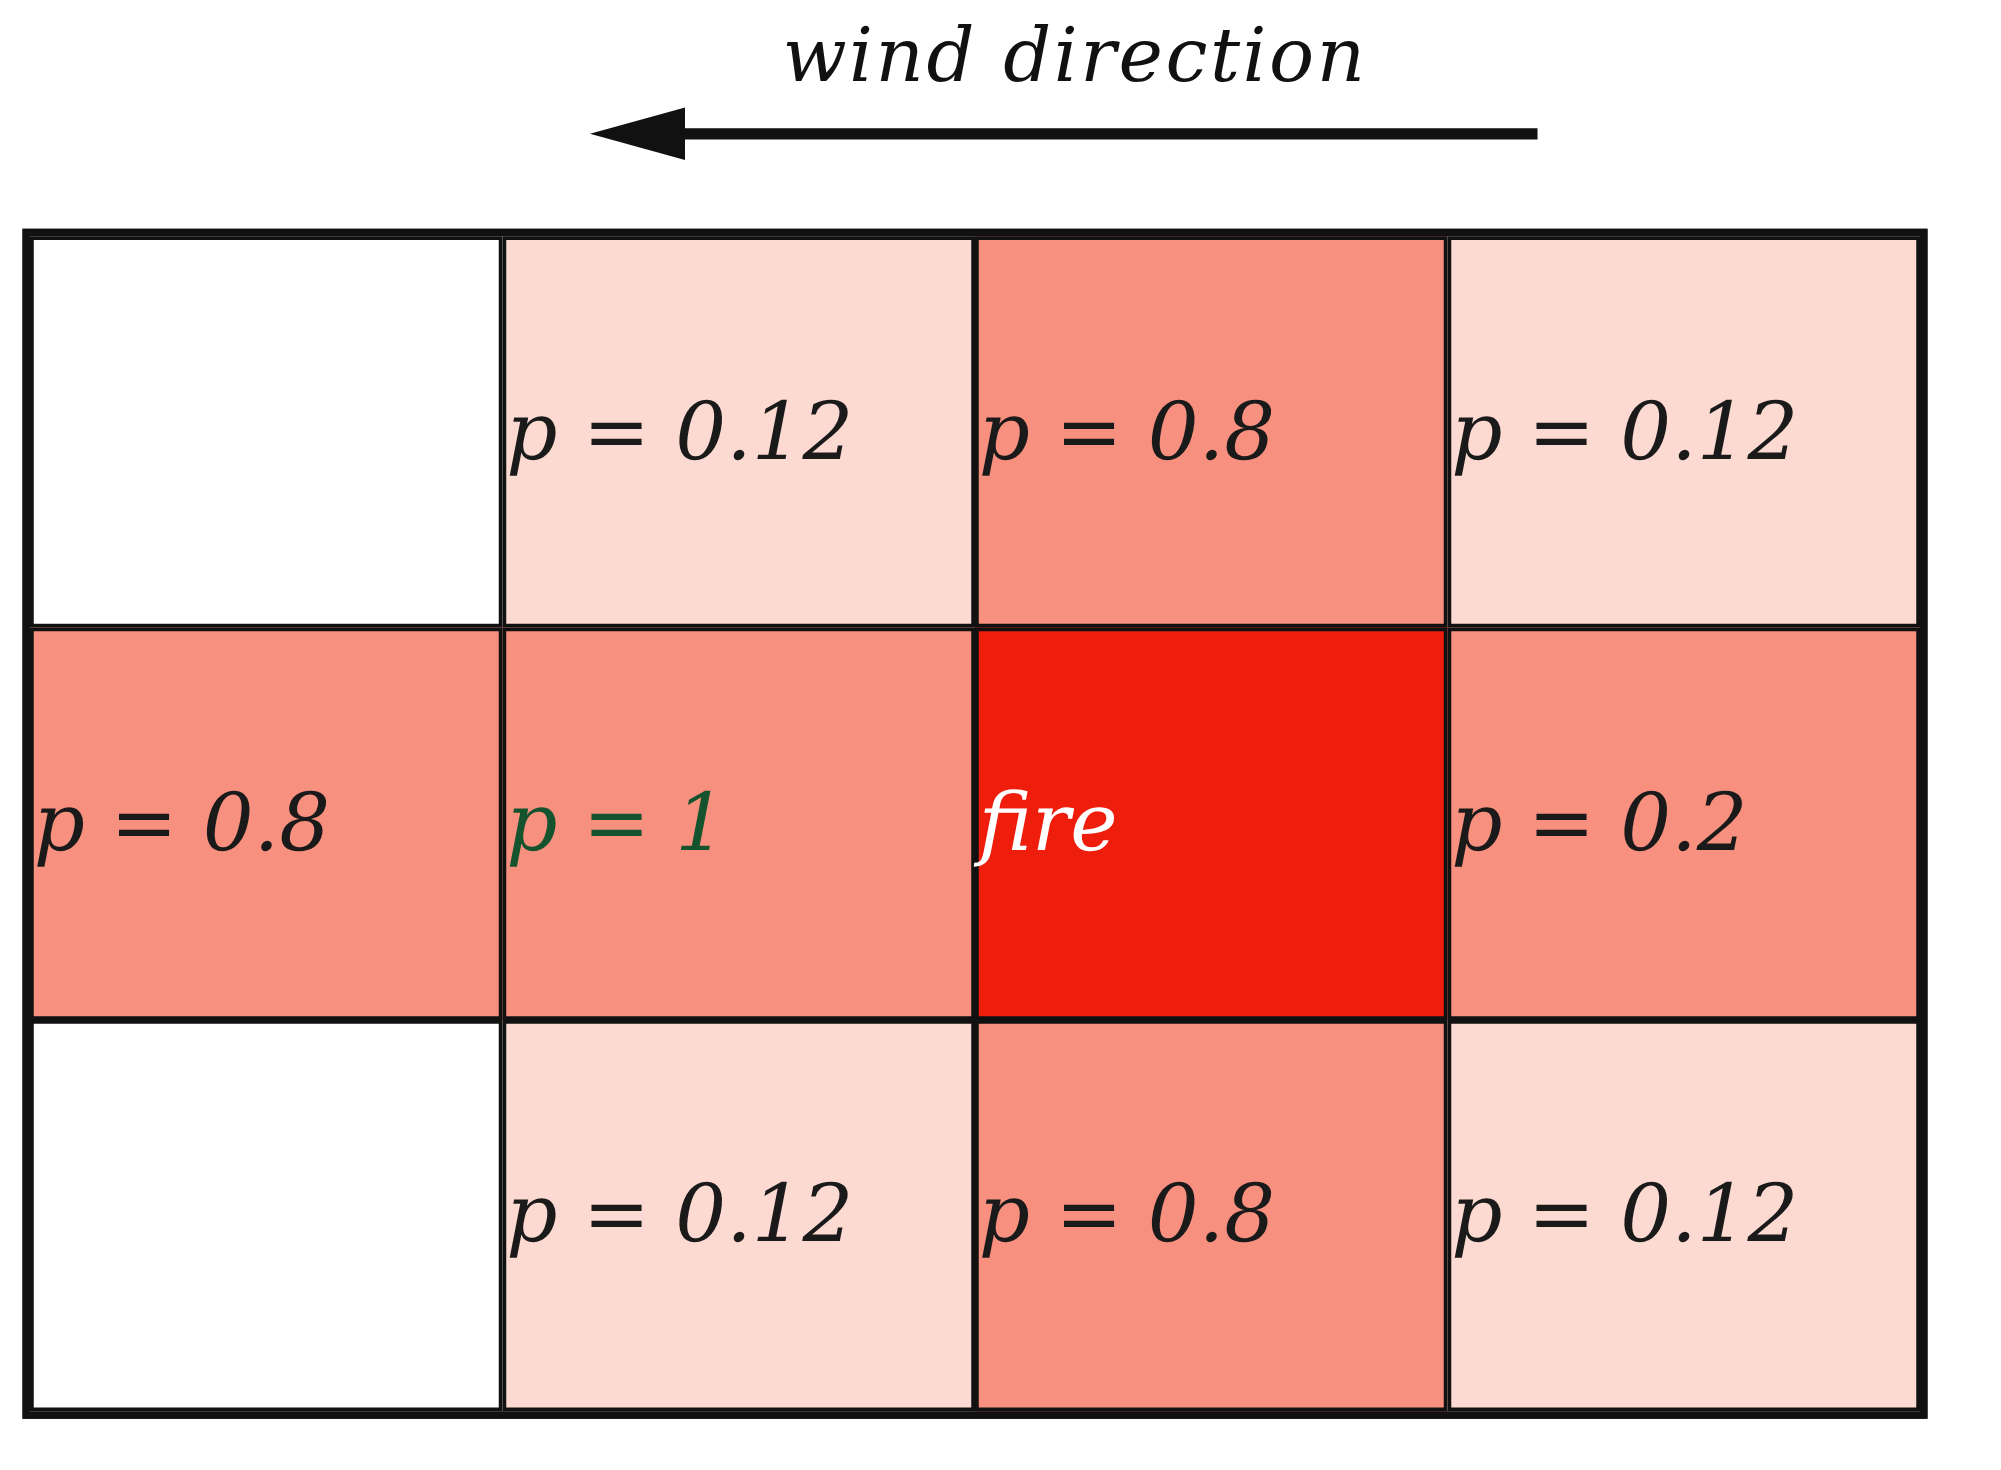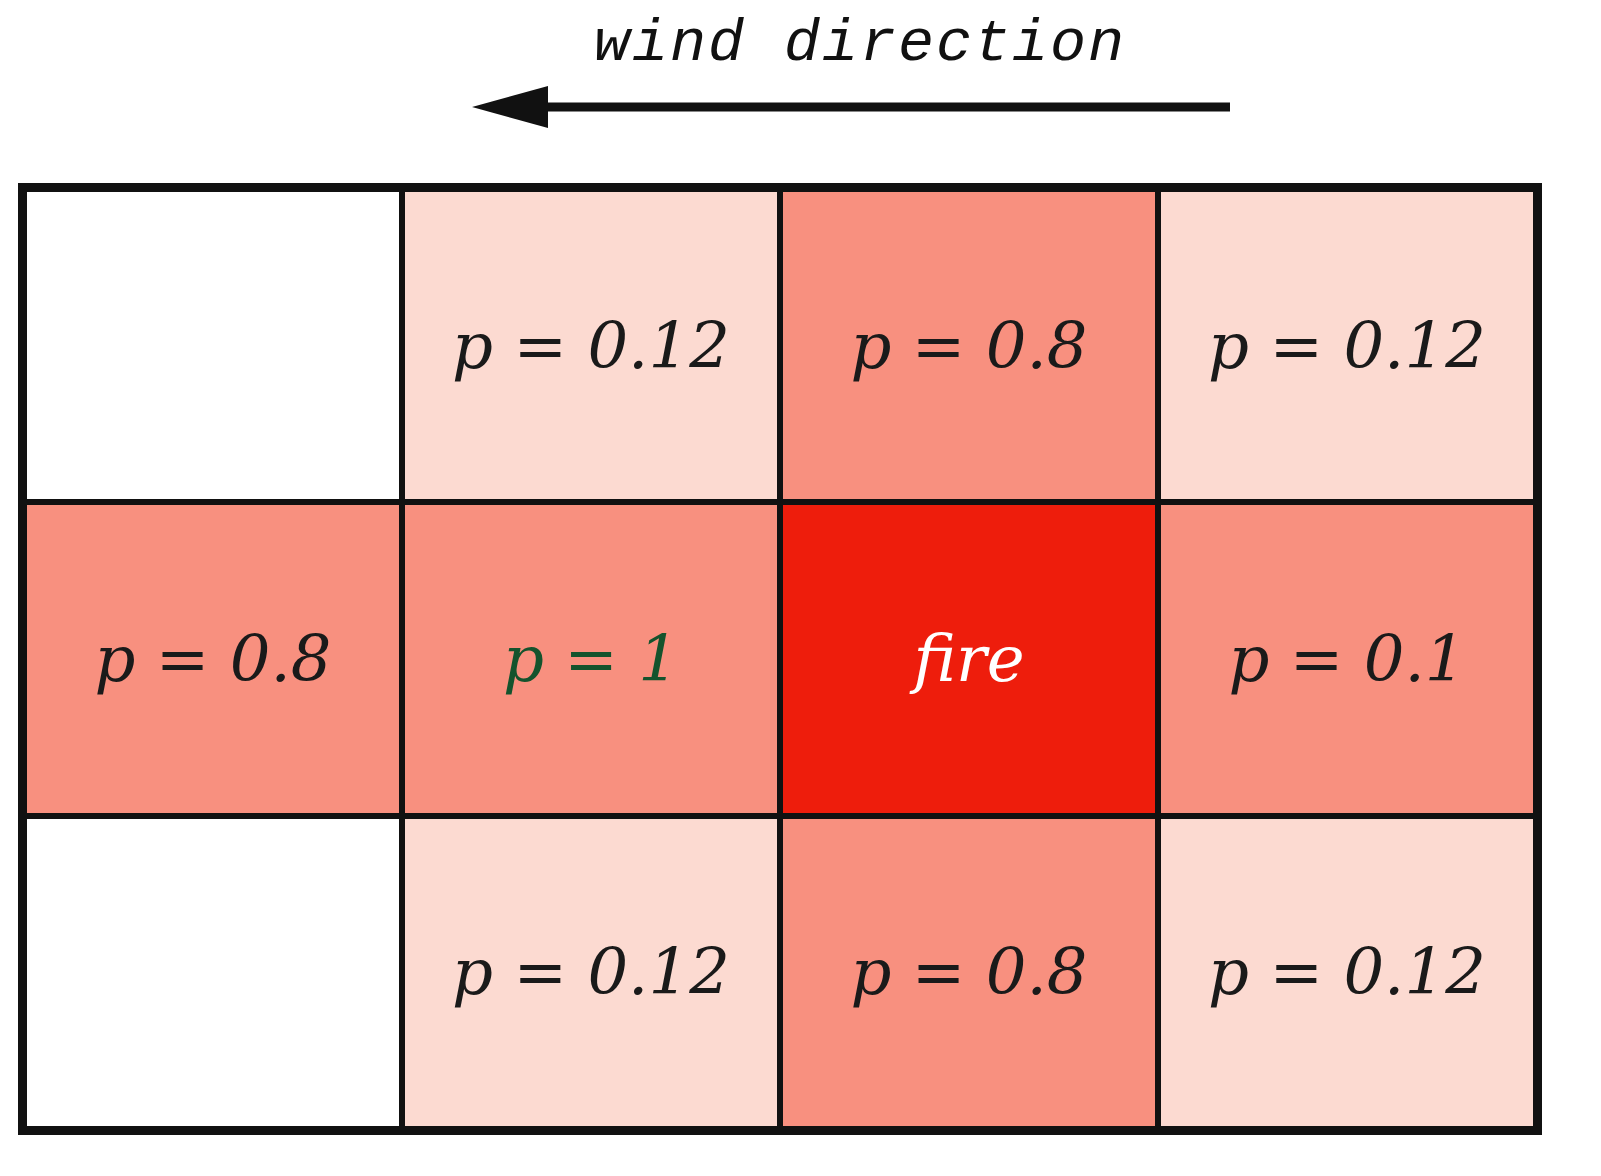--- a/index.html
+++ b/index.html
@@ -13,21 +13,20 @@
     font-family: "DejaVu Serif", serif;
     position: relative;
     overflow: hidden;
   }
   .header {
     position: absolute;
     left: 0;
     top: 0;
     width: 1601px;
     height: 183px;
-    font-family: Liberation Mono, monospace;
   }
   .wind-label {
     position: absolute;
     left: 480px;
     top: 10px;
     width: 760px;
     text-align: center;
     font-style: italic;
     font-size: 60px;
     color: #111111;
@@ -49,21 +48,20 @@
     grid-template-rows: repeat(3, 1fr);
     border: 6px solid #111111;
     box-sizing: border-box;
     background: #111111;
   }
   .cell {
     border: 3px solid #111111;
     box-sizing: border-box;
     display: flex;
     align-items: center;
-    justify-content: center;
     font-style: italic;
     font-size: 64px;
     color: #1a1a1a;
     background: #ffffff;
   }
   .cell .lbl {
     white-space: nowrap;
   }
 </style>
 </head>
@@ -94,21 +92,21 @@
   <div class="cell" style="background-color: rgb(248, 144, 127);">
     <span class="lbl" style="color: rgb(26, 26, 26);">p = 0.8</span>
   </div>
   <div class="cell" style="background-color: rgb(248, 144, 127);">
     <span class="lbl" style="color: #14532d;">p = 1</span>
   </div>
   <div class="cell" style="background-color: rgb(238, 29, 12);">
     <span class="lbl" style="color: rgb(255, 255, 255);">fire</span>
   </div>
   <div class="cell" style="background-color: rgb(248, 144, 127);">
-    <span class="lbl" style="color: rgb(26, 26, 26);">p = 0.1</span>
+    <span class="lbl" style="color: rgb(26, 26, 26);">p = 0.2</span>
   </div>
 
   <div class="cell" style="background-color: rgb(255, 255, 255);">
     <span class="lbl" style="color: rgb(26, 26, 26);"></span>
   </div>
   <div class="cell" style="background-color: rgb(252, 218, 209);">
     <span class="lbl" style="color: rgb(26, 26, 26);">p = 0.12</span>
   </div>
   <div class="cell" style="background-color: rgb(248, 144, 127);">
     <span class="lbl" style="color: rgb(26, 26, 26);">p = 0.8</span>

